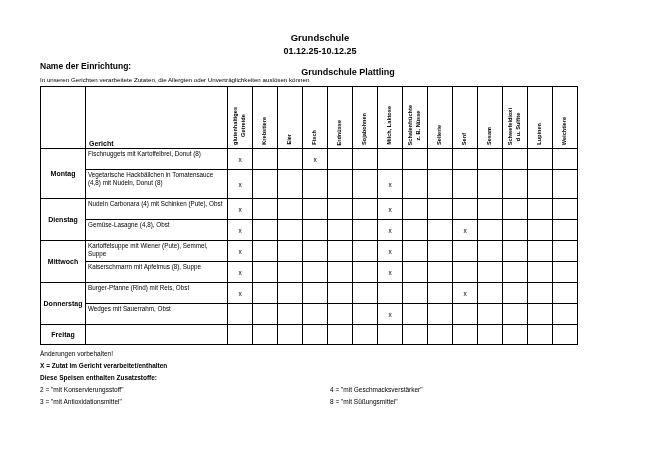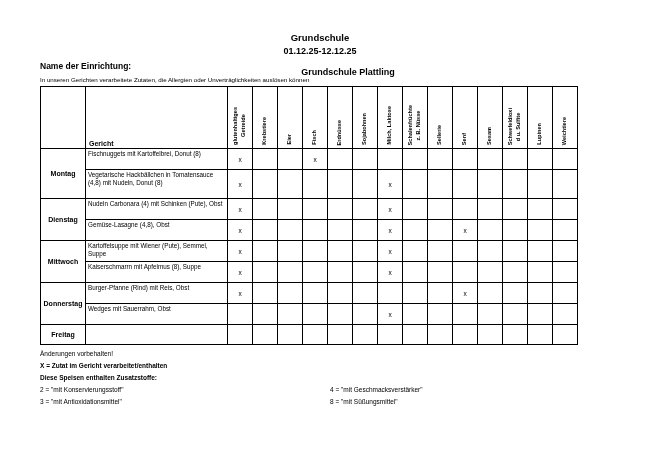--- a/index.html
+++ b/index.html
@@ -49,21 +49,21 @@
   .additives-row { display: flex; }
   .additives-row .left { width: 290px; }
 </style>
 </head>
 <body>
 
 <div class="page">
 
   <div class="center-block">
     <div class="title">Grundschule</div>
-    <div class="date-range">01.12.25-12.12.25</div>
+    <div class="date-range">01.12.25-10.12.25</div>
     <div class="facility-row">
       <span class="facility-label">Name der Einrichtung:</span>
       <span class="facility-name">Grundschule Plattling</span>
     </div>
   </div>
   <div class="subtitle">In unseren Gerichten verarbeitete Zutaten, die Allergien oder Unverträglichkeiten auslösen können</div>
 
   <table class="plan">
     <colgroup>
       <col style="width:45px">

